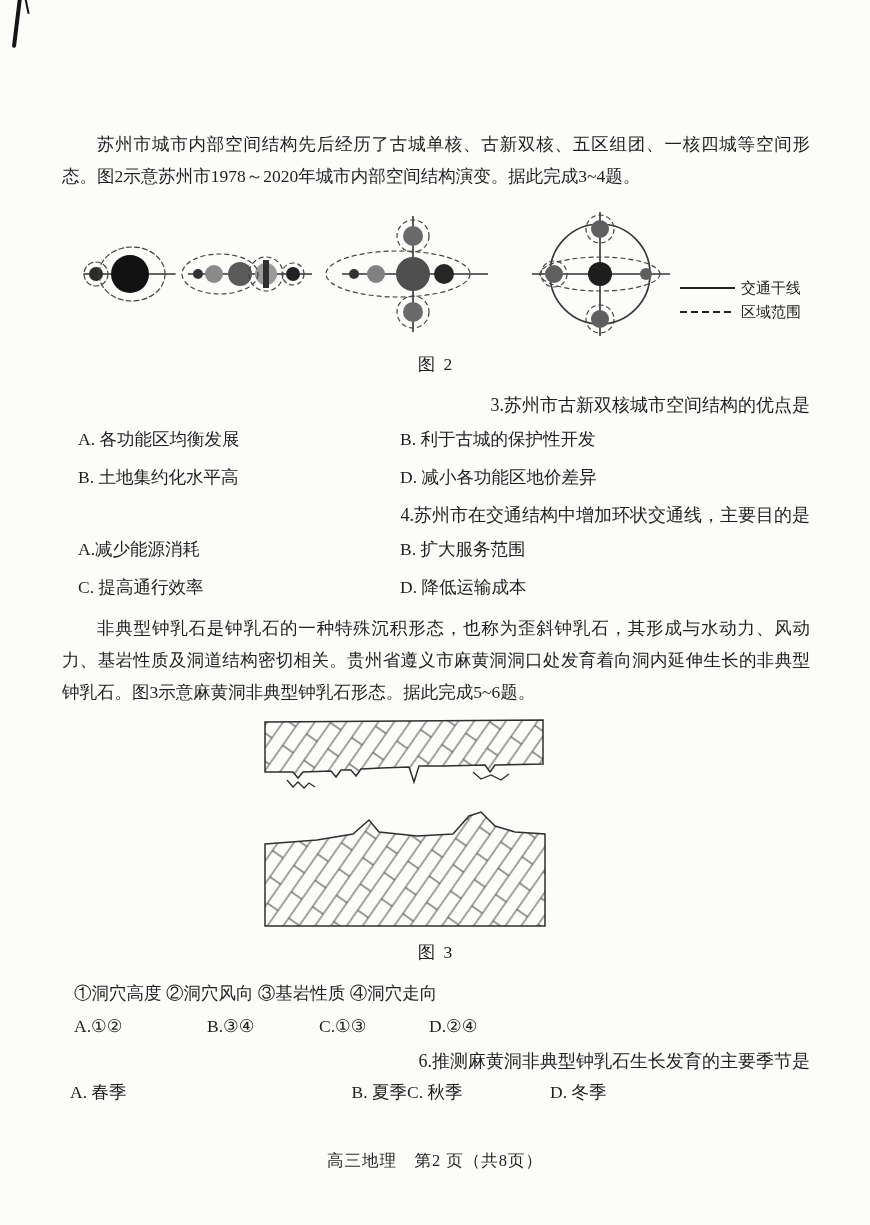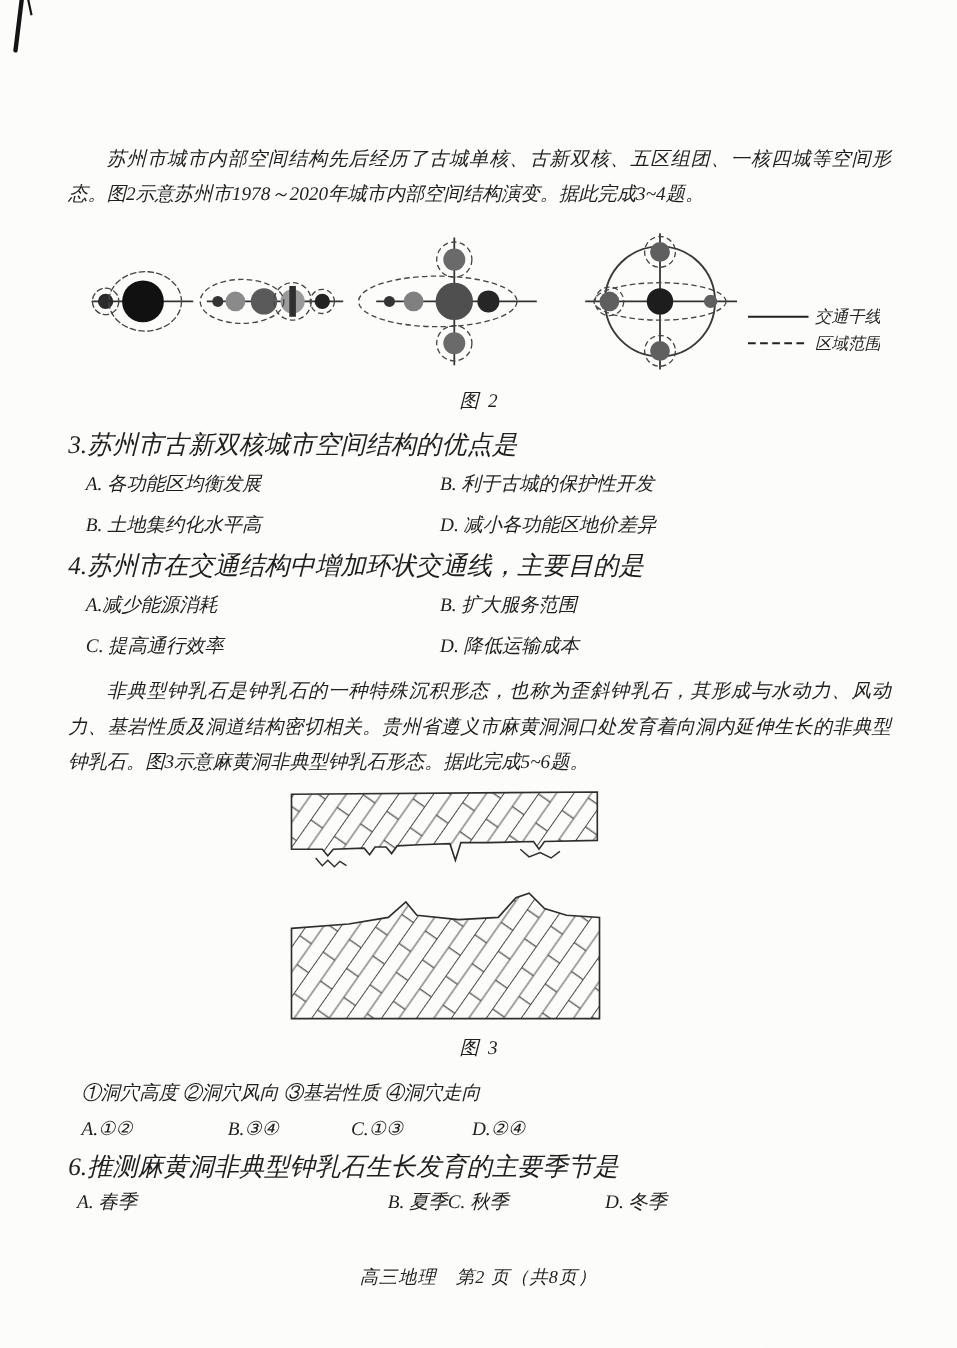--- a/index.html
+++ b/index.html
@@ -7,21 +7,20 @@
   body {
     font-family: "Liberation Serif", "DejaVu Serif", serif;
     color: #1f1f1f;
   }
   .page {
     position: relative;
     width: 870px;
     height: 1225px;
     background: #fcfcfa;
     overflow: hidden;
-    font-style: italic;
   }
   .artifact { position: absolute; background: #151515; }
   .a1 { left: 15px; top: -4px; width: 4px; height: 52px; transform: rotate(7deg); border-radius: 2px; }
   .a2 { left: 26px; top: -2px; width: 2px; height: 16px; transform: rotate(-12deg); }
   .content {
     position: absolute;
     left: 62px;
     right: 60px;
     top: 0;
     padding-top: 128px;
@@ -39,21 +38,21 @@
   .fig3 svg { margin-left: 195px; }
   .caption {
     display: block;
     text-align: center;
     font-size: 17.5px;
     margin-top: 6px;
     letter-spacing: 2px;
   }
   .question { margin-top: 14px; }
   .q-tight { margin-top: 4px; }
-  .stem { font-size: 23px; line-height: 30px; }
+  .stem { font-size: 18px; line-height: 30px; text-align: right; }
   .opts { margin-left: 16px; }
   .grid2 {
     display: grid;
     grid-template-columns: 322px auto;
     font-size: 17.5px;
     line-height: 38px;
   }
   .opt { white-space: nowrap; }
   .items-line {
     margin-left: 12px;

